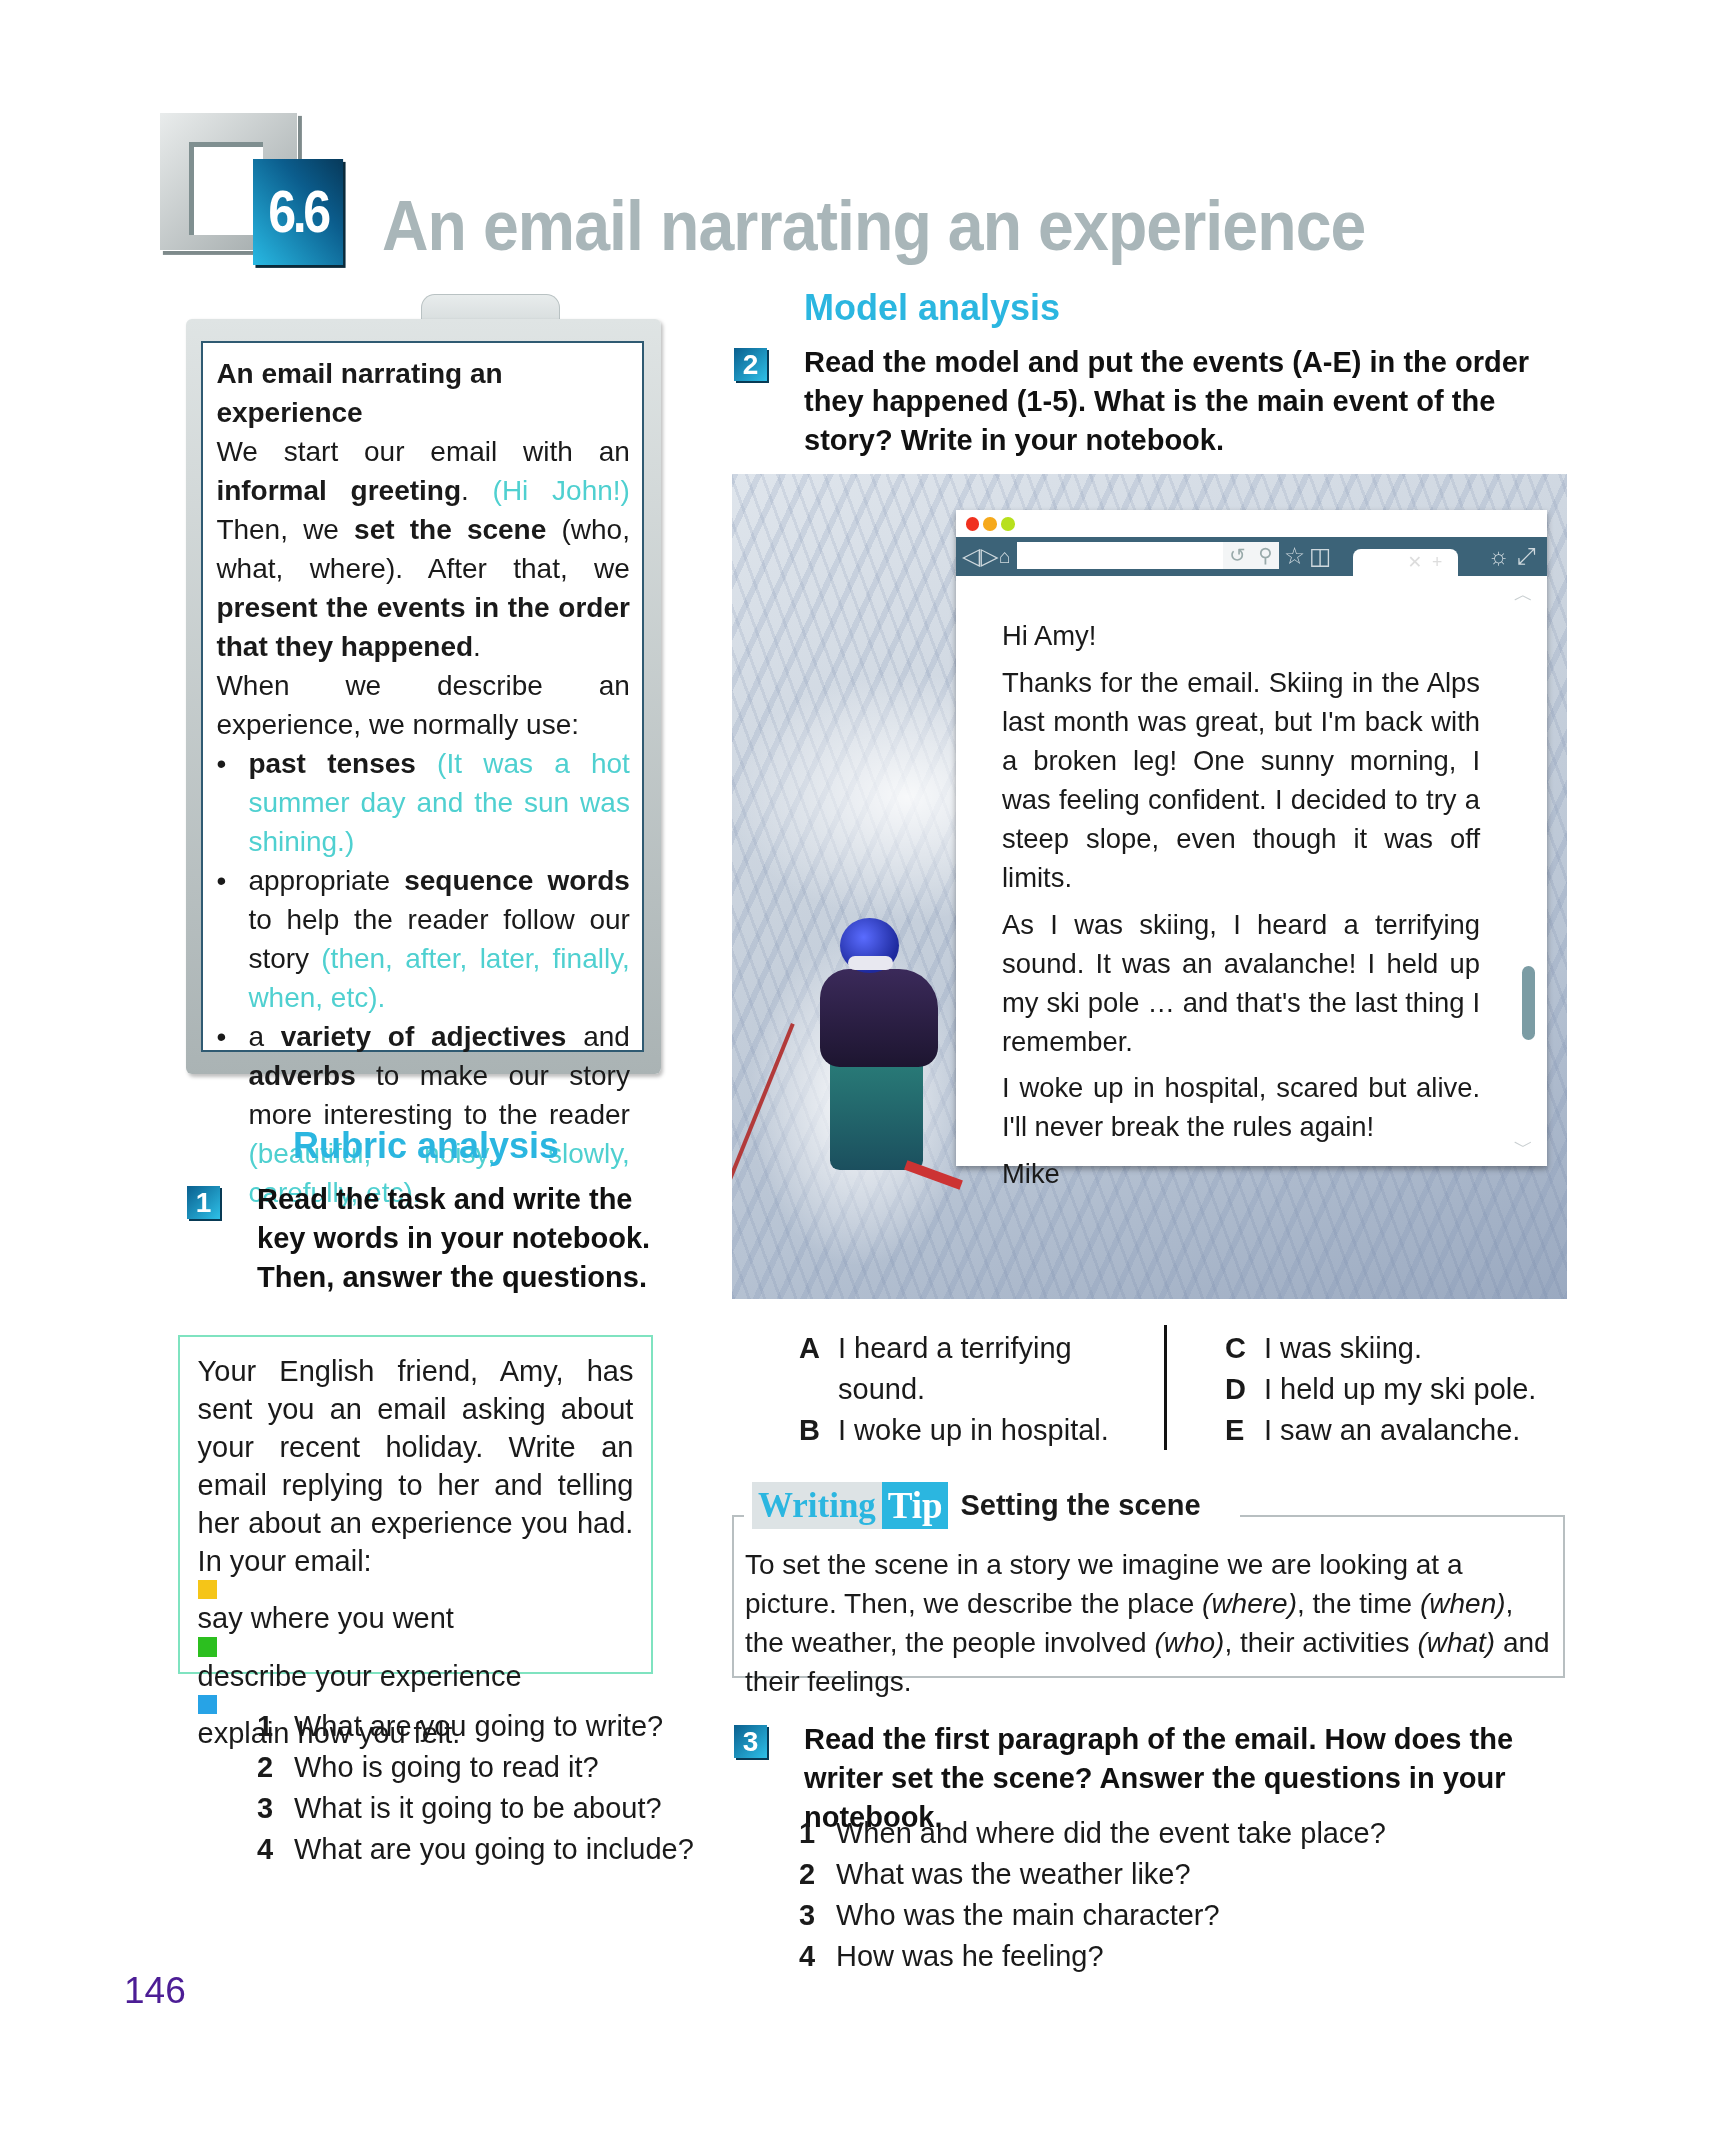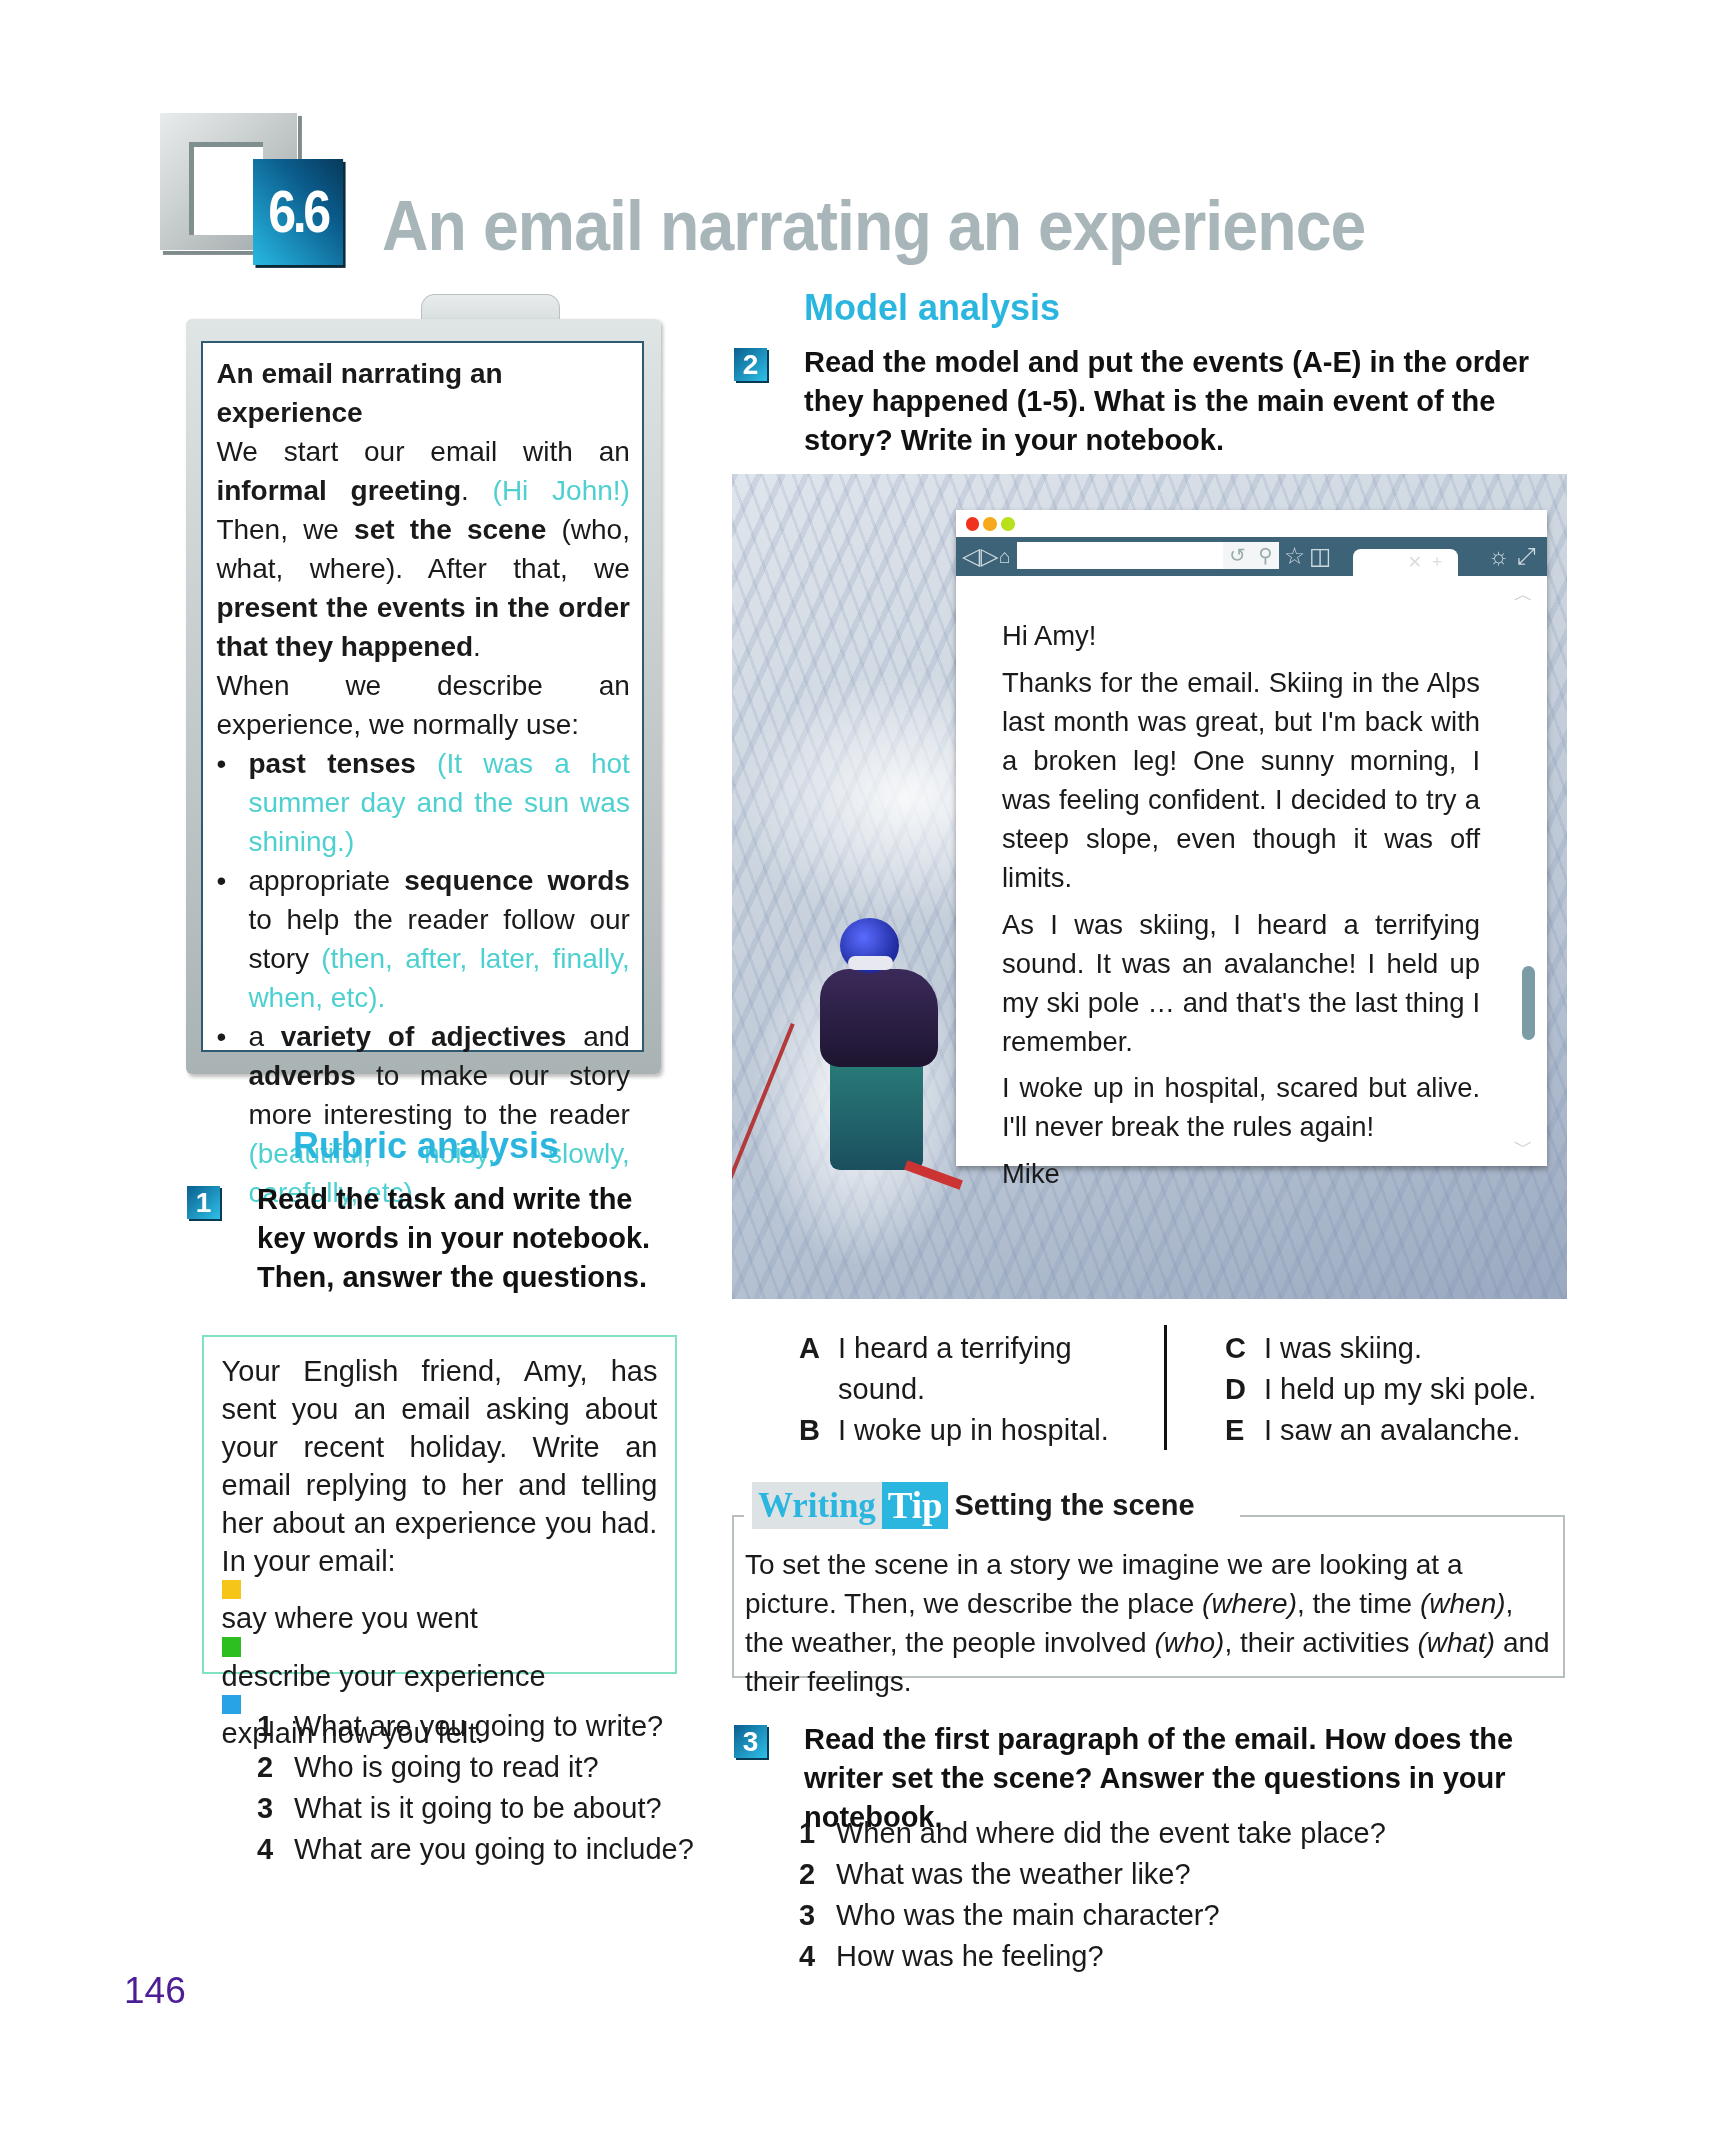--- a/index.html
+++ b/index.html
@@ -23,21 +23,21 @@
   .bul { display:flex; }
   .bul .dot { width:32px; flex:none; }
   .bul .txt { flex:1; text-align:justify; }
 
   
   .sec-h { position:absolute; font-weight:bold; color:#2bb6e0; font-size:36px; }
   .num-badge { position:absolute; width:33px; height:33px; background:linear-gradient(135deg,#0a5f8e,#2ec0e8); color:#fff; font-weight:bold; font-size:28px; display:flex; align-items:center; justify-content:center; box-shadow:2px 2px 0 #083a55; }
   .instr { position:absolute; font-weight:bold; font-size:29px; line-height:39px; color:#111; }
 
   
-  .task-box { position:absolute; left:202px; top:1335px; width:475px; height:339px; border:2px solid #7fe3c0; box-sizing:border-box; padding:14.7px 17.6px; font-size:29px; line-height:38px; }
+  .task-box { position:absolute; left:178px; top:1335px; width:475px; height:339px; border:2px solid #7fe3c0; box-sizing:border-box; padding:14.7px 17.6px; font-size:29px; line-height:38px; }
   .task-box p { margin:0; text-align:justify; }
   .task-item { display:flex; align-items:flex-start;flex-direction:column; }
   .sq { width:19.6px; height:19.6px; margin-right:9.8px; flex:none; }
 
   .qlist { position:absolute; font-size:29px; line-height:41px; }
   .qrow { display:flex; }
   .qnum { width:37px; font-weight:bold; flex:none; }
 
   .page-num { position:absolute; left:124px; top:1970px; font-size:37px; color:#4c1d95; }
 
@@ -76,21 +76,21 @@
   .ev .lt { width:39px; font-weight:bold; flex:none; }
   .ev-divider { position:absolute; left:1164px; top:1325px; width:2.9px; height:125px; background:#111; }
 
   
   .tip-box { position:absolute; left:732px; top:1515px; width:833px; height:163px; border:2px solid #b8bfc1; border-top:none; box-sizing:border-box; }
   .tip-topline-l { position:absolute; left:732px; top:1515px; width:11.8px; height:2px; background:#b8bfc1; }
   .tip-topline-r { position:absolute; left:1240px; top:1515px; width:325px; height:2px; background:#b8bfc1; }
   .tip-label { position:absolute; left:752px; top:1482px; height:47px; display:flex; align-items:center; }
   .tip-writing { background:#dde3e5; color:#2bb6e0; font-weight:bold; font-size:35px; padding:0 5.9px; height:47px; line-height:47px; font-family:"Liberation Serif", serif; }
   .tip-tip { background:#2bb6e0; color:#fff; font-weight:bold; font-size:37px; padding:0 5.9px; height:47px; line-height:47px; font-family:"Liberation Serif", serif; }
-  .tip-title { font-weight:bold; font-size:29px; margin-left:6px; }
+  .tip-title { font-weight:bold; font-size:29px; margin-left:12px; }
   .tip-body { position:absolute; left:745px; top:1545px; width:814px; font-size:28px; line-height:39px; }
 </style>
 </head>
 <body>
 
 <div class="hdr-frame">
     <div class="hdr-frame-inner"></div>
   </div>
 <div class="hdr-badge">6.6</div>
 <div class="hdr-title">An email narrating an experience</div>

